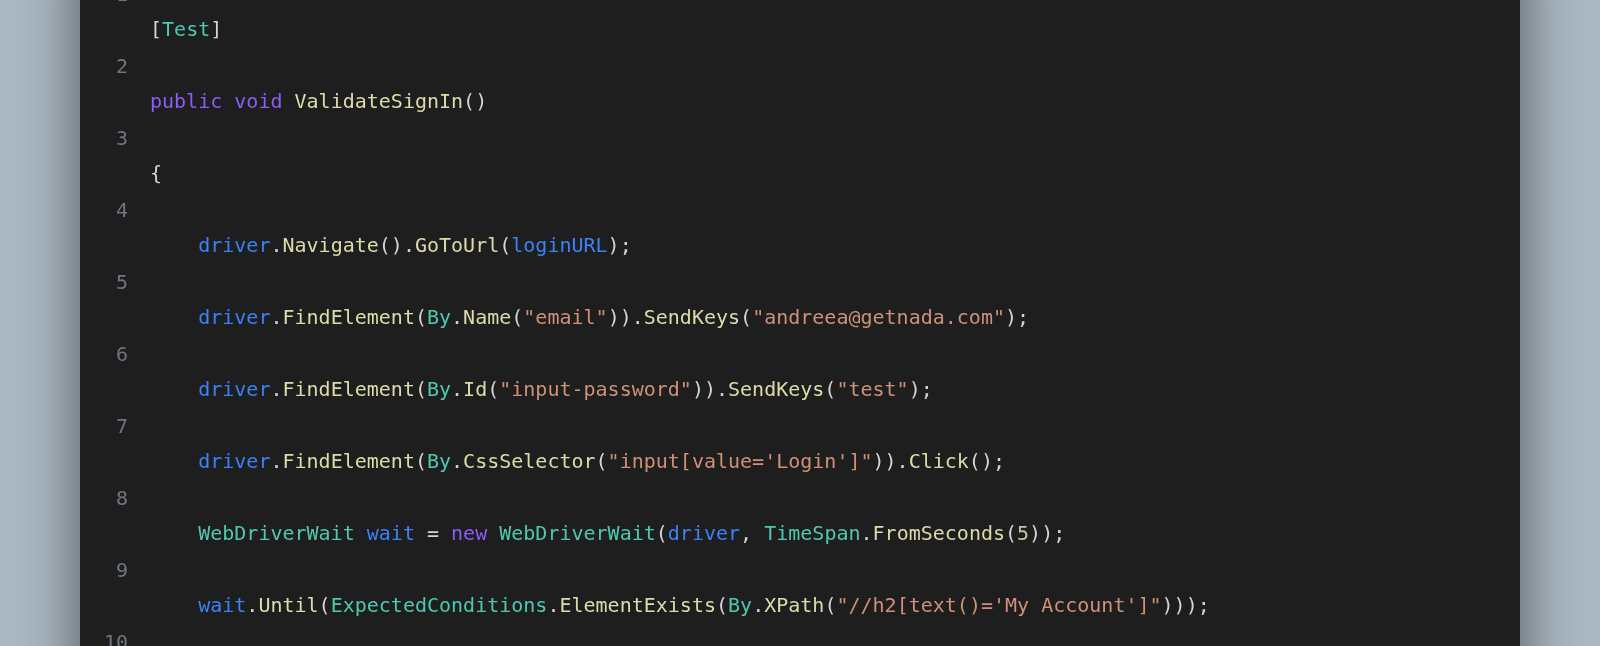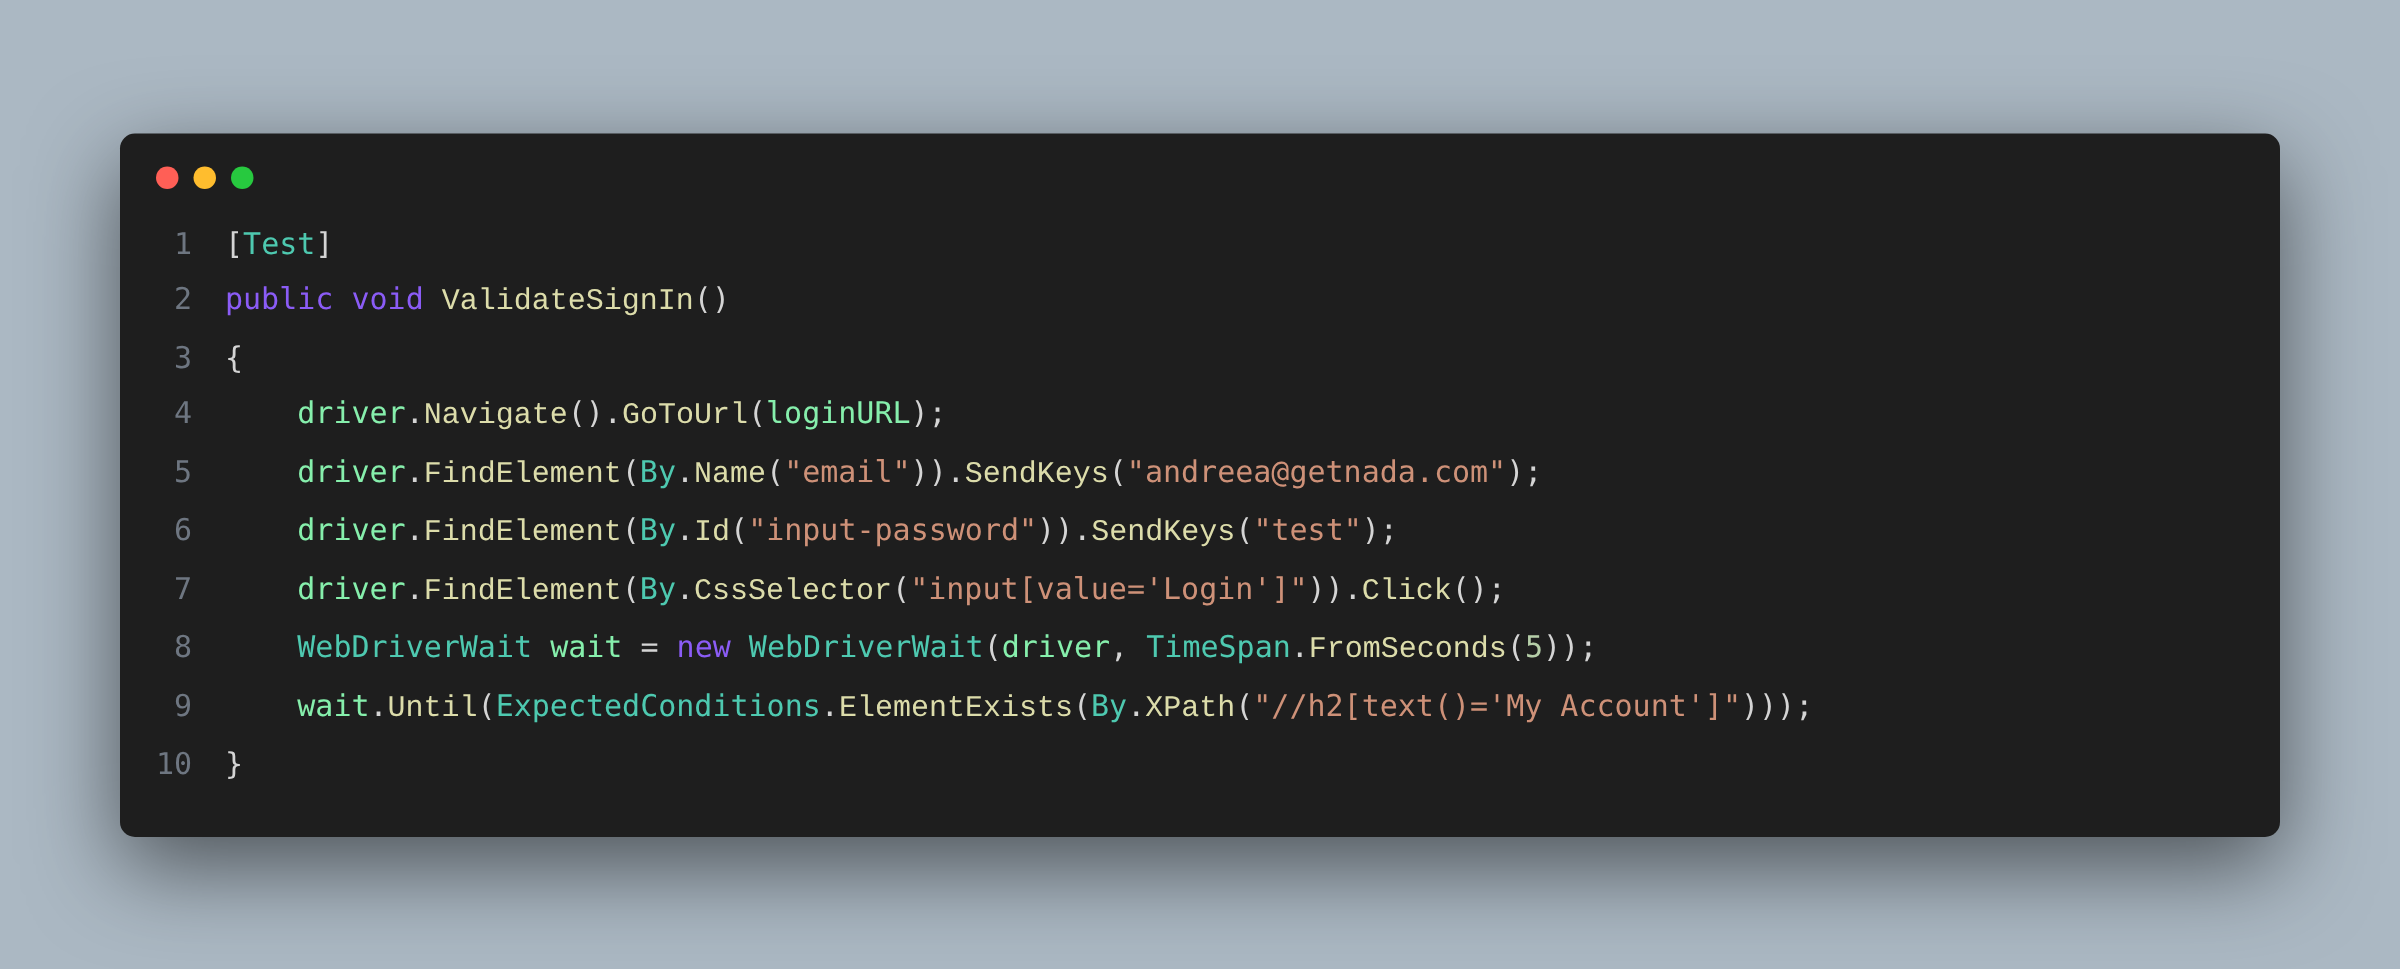--- a/index.html
+++ b/index.html
@@ -42,28 +42,28 @@
     }
     .line { display: flex; }
     .lineno {
       width: 46px;
       text-align: right;
       color: #6e7681;
       padding-right: 22px;
       user-select: none;
       flex: 0 0 auto;
     }
-    .content { flex: 1; }
+    .content { flex: 1; margin-top: 35px; }
     .c-keyword { color: #8b5cf6; }
     .c-type    { color: #4ec9b0; }
-    .c-method  { color: #dcdcaa; font-family: Liberation Mono, monospace; }
+    .c-method  { color: #dcdcaa; }
     .c-string  { color: #ce9178; }
     .c-number  { color: #b5cea8; }
     .c-plain   { color: #d4d4d4; }
-    .c-var     { color: #86efac; }
+    .c-var     { color: #3b82f6; }
     .c-punct   { color: #d4d4d4; }
   </style>
 </head>
 <body>
 
 <div class="window">
   <div class="titlebar">
     <div class="dot red"></div>
     <div class="dot yellow"></div>
     <div class="dot green"></div>

